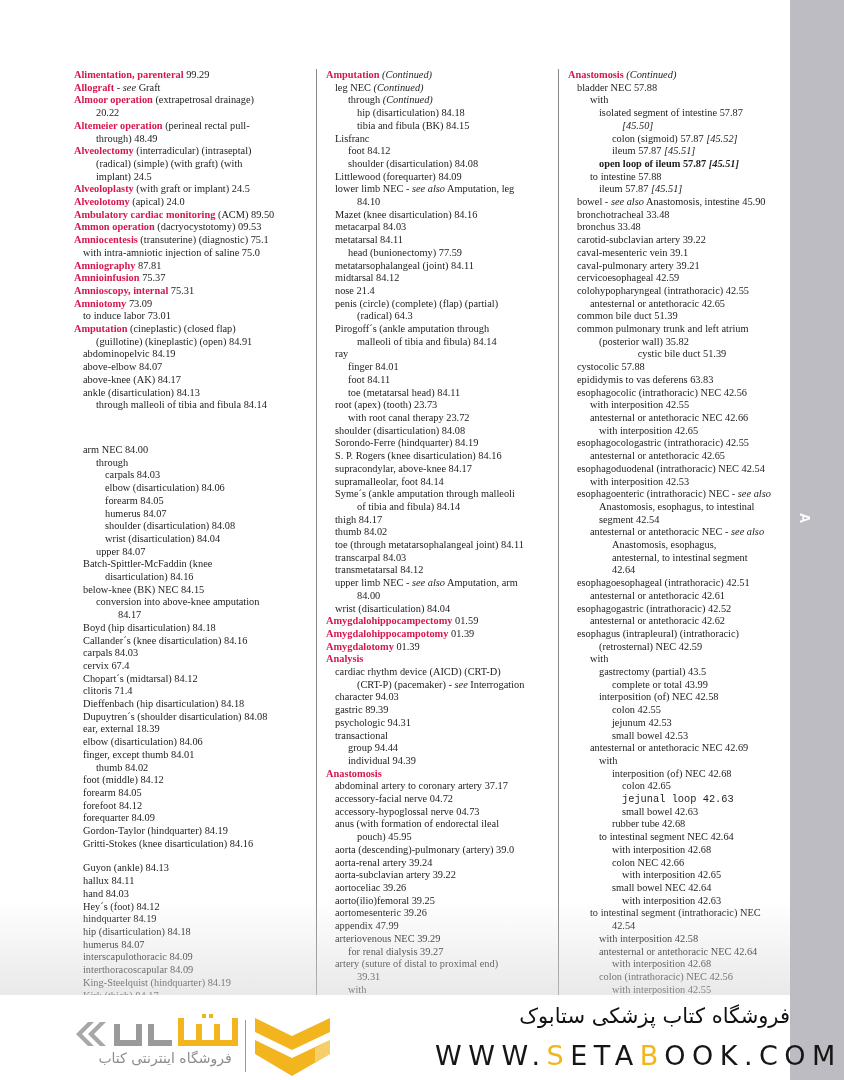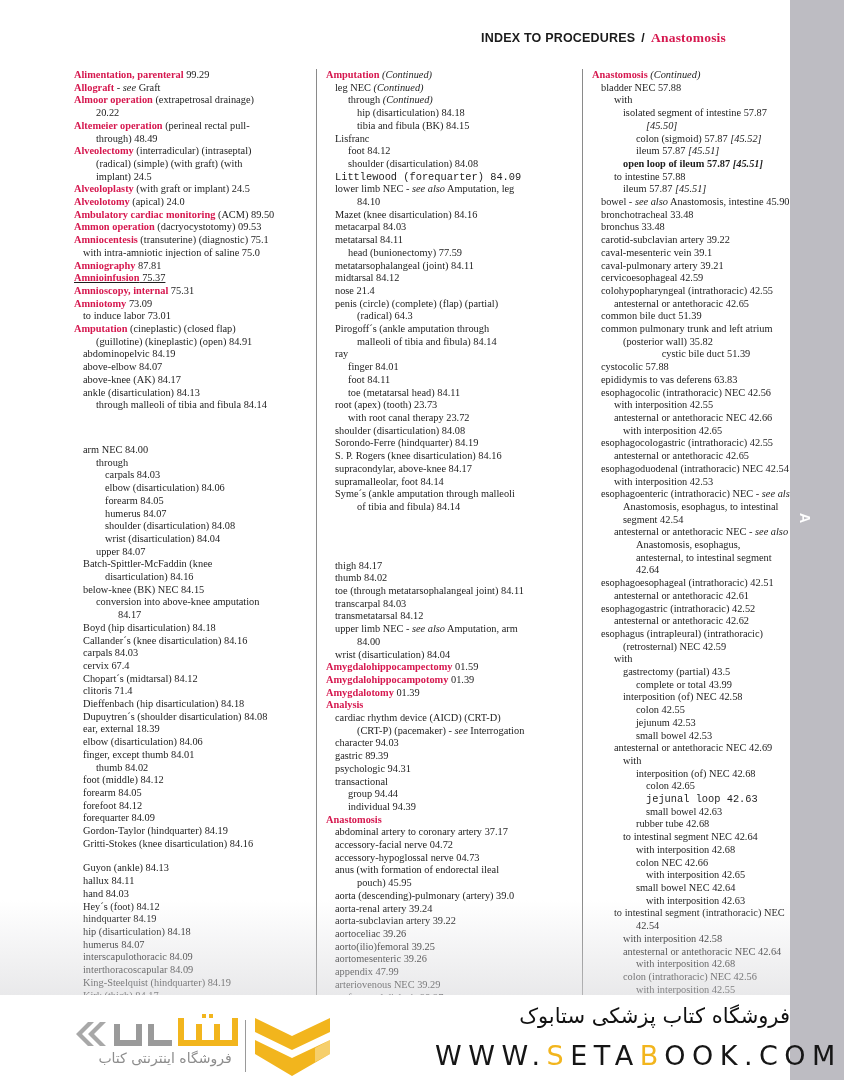--- a/index.html
+++ b/index.html
@@ -12,21 +12,21 @@
   .side-letter { position:absolute; left:798px; top:510px; width:14px; height:16px; color:#ffffff;
          font-family:"Liberation Sans", sans-serif; font-weight:bold; font-size:14px;
          transform:rotate(90deg); transform-origin:center; text-align:center; line-height:16px; }
   .running-head { position:absolute; top:30px; right:64px; font-family:"Liberation Sans", sans-serif;
          font-size:12.5px; font-weight:bold; letter-spacing:0.2px; color:#1b1b1b; white-space:nowrap; }
   .running-head .sep { margin:0 6px; }
   .running-head .topic { color:#d6184f; font-family:"Liberation Serif", serif; font-size:13.5px; }
   .col { position:absolute; top:71px; font-family:"Liberation Serif", serif; font-size:10.35px; line-height:12.7px; color:#1d1d1d; }
   .col1 { left:74px; width:228px; }
   .col2 { left:316px; width:232px; border-left:1px solid #8a8a8a; padding-left:0; }
-  .col3 { left:582px; width:228px; border-left:1px solid #8a8a8a; }
+  .col3 { left:558px; width:228px; border-left:1px solid #8a8a8a; }
   .col2, .col3 { top:69px; height:926px; }
   .col1 { top:69px; }
   .line { white-space:nowrap; }
   .ent { color:#d6184f; font-weight:bold; }
   .cont { font-style:italic; }
   .see { font-style:italic; }
   .br { font-style:italic; }
   .footer { position:absolute; left:0; top:995px; width:790px; height:85px; background:#ffffff; }
   .logo-chevron { position:absolute; left:255px; top:1018px; width:75px; height:58px; }
   .logo-divider { position:absolute; left:245px; top:1020px; width:1px; height:52px; background:#9a9a9a; }
@@ -35,42 +35,39 @@
   .shop-title { position:absolute; left:500px; top:1004px; width:290px; text-align:right; direction:rtl;
          font-family:"DejaVu Sans", sans-serif; font-size:21px; color:#111; }
   .shop-url { position:absolute; left:435px; top:1040px; width:355px; text-align:right;
          font-family:"DejaVu Sans", sans-serif; font-size:27px; letter-spacing:6.5px; color:#161616; }
   .shop-url .hl { color:#f2b51d; }
 </style>
 </head>
 <body>
 
 <div class="page">
-  <div class="running-head">
-    <span>INDEX TO PROCEDURES</span><span class="sep">/</span><span class="topic">Anastomosis</span>
-  </div>
 
   <div class="col col1">
       <div class="line" style="padding-left: 0px;"><span class="ent">Alimentation, parenteral</span><span> 99.29</span></div>
       <div class="line" style="padding-left: 0px;"><span class="ent">Allograft</span><span> - </span><span class="see">see</span><span> Graft</span></div>
       <div class="line" style="padding-left: 0px;"><span class="ent">Almoor operation</span><span> (extrapetrosal drainage)</span></div>
       <div class="line" style="padding-left: 22px;"><span>20.22</span></div>
       <div class="line" style="padding-left: 0px;"><span class="ent">Altemeier operation</span><span> (perineal rectal pull-</span></div>
       <div class="line" style="padding-left: 22px;"><span>through) 48.49</span></div>
       <div class="line" style="padding-left: 0px;"><span class="ent">Alveolectomy</span><span> (interradicular) (intraseptal)</span></div>
       <div class="line" style="padding-left: 22px;"><span>(radical) (simple) (with graft) (with</span></div>
       <div class="line" style="padding-left: 22px;"><span>implant) 24.5</span></div>
       <div class="line" style="padding-left: 0px;"><span class="ent">Alveoloplasty</span><span> (with graft or implant) 24.5</span></div>
       <div class="line" style="padding-left: 0px;"><span class="ent">Alveolotomy</span><span> (apical) 24.0</span></div>
       <div class="line" style="padding-left: 0px;"><span class="ent">Ambulatory cardiac monitoring</span><span> (ACM) 89.50</span></div>
       <div class="line" style="padding-left: 0px;"><span class="ent">Ammon operation</span><span> (dacryocystotomy) 09.53</span></div>
       <div class="line" style="padding-left: 0px;"><span class="ent">Amniocentesis</span><span> (transuterine) (diagnostic) 75.1</span></div>
       <div class="line" style="padding-left: 9px;"><span>with intra-amniotic injection of saline 75.0</span></div>
       <div class="line" style="padding-left: 0px;"><span class="ent">Amniography</span><span> 87.81</span></div>
-      <div class="line" style="padding-left: 0px; text-decoration: underline;"><span class="ent">Amnioinfusion</span><span> 75.37</span></div>
+      <div class="line" style="padding-left: 0px;"><span class="ent">Amnioinfusion</span><span> 75.37</span></div>
       <div class="line" style="padding-left: 0px;"><span class="ent">Amnioscopy, internal</span><span> 75.31</span></div>
       <div class="line" style="padding-left: 0px;"><span class="ent">Amniotomy</span><span> 73.09</span></div>
       <div class="line" style="padding-left: 9px;"><span>to induce labor 73.01</span></div>
       <div class="line" style="padding-left: 0px;"><span class="ent">Amputation</span><span> (cineplastic) (closed flap)</span></div>
       <div class="line" style="padding-left: 22px;"><span>(guillotine) (kineplastic) (open) 84.91</span></div>
       <div class="line" style="padding-left: 9px;"><span>abdominopelvic 84.19</span></div>
       <div class="line" style="padding-left: 9px;"><span>above-elbow 84.07</span></div>
       <div class="line" style="padding-left: 9px;"><span>above-knee (AK) 84.17</span></div>
       <div class="line" style="padding-left: 9px;"><span>ankle (disarticulation) 84.13</span></div>
       <div class="line" style="padding-left: 22px;"><span>through malleoli of tibia and fibula 84.14</span></div>
@@ -129,21 +126,21 @@
     </div>
   <div class="col col2">
       <div class="line" style="padding-left: 9px;"><span class="ent">Amputation</span><span class="cont"> (Continued)</span></div>
       <div class="line" style="padding-left: 18px;"><span>leg NEC</span><span class="cont"> (Continued)</span></div>
       <div class="line" style="padding-left: 31px;"><span>through</span><span class="cont"> (Continued)</span></div>
       <div class="line" style="padding-left: 40px;"><span>hip (disarticulation) 84.18</span></div>
       <div class="line" style="padding-left: 40px;"><span>tibia and fibula (BK) 84.15</span></div>
       <div class="line" style="padding-left: 18px;"><span>Lisfranc</span></div>
       <div class="line" style="padding-left: 31px;"><span>foot 84.12</span></div>
       <div class="line" style="padding-left: 31px;"><span>shoulder (disarticulation) 84.08</span></div>
-      <div class="line" style="padding-left: 18px; font-family: Liberation Mono, monospace;"><span>Littlewood (forequarter) 84.09</span></div>
+      <div class="line" style="padding-left: 18px;"><span>Littlewood (forequarter) 84.09</span></div>
       <div class="line" style="padding-left: 18px;"><span>lower limb NEC - </span><span class="see">see also</span><span> Amputation, leg</span></div>
       <div class="line" style="padding-left: 40px;"><span>84.10</span></div>
       <div class="line" style="padding-left: 18px;"><span>Mazet (knee disarticulation) 84.16</span></div>
       <div class="line" style="padding-left: 18px;"><span>metacarpal 84.03</span></div>
       <div class="line" style="padding-left: 18px;"><span>metatarsal 84.11</span></div>
       <div class="line" style="padding-left: 31px;"><span>head (bunionectomy) 77.59</span></div>
       <div class="line" style="padding-left: 18px;"><span>metatarsophalangeal (joint) 84.11</span></div>
       <div class="line" style="padding-left: 18px;"><span>midtarsal 84.12</span></div>
       <div class="line" style="padding-left: 18px;"><span>nose 21.4</span></div>
       <div class="line" style="padding-left: 18px;"><span>penis (circle) (complete) (flap) (partial)</span></div>
@@ -156,21 +153,21 @@
       <div class="line" style="padding-left: 31px;"><span>toe (metatarsal head) 84.11</span></div>
       <div class="line" style="padding-left: 18px;"><span>root (apex) (tooth) 23.73</span></div>
       <div class="line" style="padding-left: 31px;"><span>with root canal therapy 23.72</span></div>
       <div class="line" style="padding-left: 18px;"><span>shoulder (disarticulation) 84.08</span></div>
       <div class="line" style="padding-left: 18px;"><span>Sorondo-Ferre (hindquarter) 84.19</span></div>
       <div class="line" style="padding-left: 18px;"><span>S. P. Rogers (knee disarticulation) 84.16</span></div>
       <div class="line" style="padding-left: 18px;"><span>supracondylar, above-knee 84.17</span></div>
       <div class="line" style="padding-left: 18px;"><span>supramalleolar, foot 84.14</span></div>
       <div class="line" style="padding-left: 18px;"><span>Syme´s (ankle amputation through malleoli</span></div>
       <div class="line" style="padding-left: 40px;"><span>of tibia and fibula) 84.14</span></div>
-      <div class="line" style="padding-left: 18px; margin-top: 46px;"><span>thigh 84.17</span></div>
+      <div class="line" style="padding-left: 18px;"><span>thigh 84.17</span></div>
       <div class="line" style="padding-left: 18px;"><span>thumb 84.02</span></div>
       <div class="line" style="padding-left: 18px;"><span>toe (through metatarsophalangeal joint) 84.11</span></div>
       <div class="line" style="padding-left: 18px;"><span>transcarpal 84.03</span></div>
       <div class="line" style="padding-left: 18px;"><span>transmetatarsal 84.12</span></div>
       <div class="line" style="padding-left: 18px;"><span>upper limb NEC - </span><span class="see">see also</span><span> Amputation, arm</span></div>
       <div class="line" style="padding-left: 40px;"><span>84.00</span></div>
       <div class="line" style="padding-left: 18px;"><span>wrist (disarticulation) 84.04</span></div>
       <div class="line" style="padding-left: 9px;"><span class="ent">Amygdalohippocampectomy</span><span> 01.59</span></div>
       <div class="line" style="padding-left: 9px;"><span class="ent">Amygdalohippocampotomy</span><span> 01.39</span></div>
       <div class="line" style="padding-left: 9px;"><span class="ent">Amygdalotomy</span><span> 01.39</span></div>

